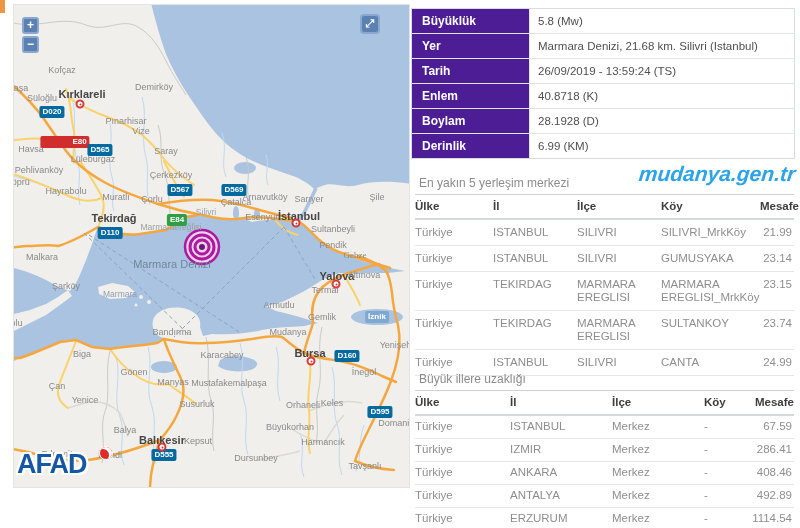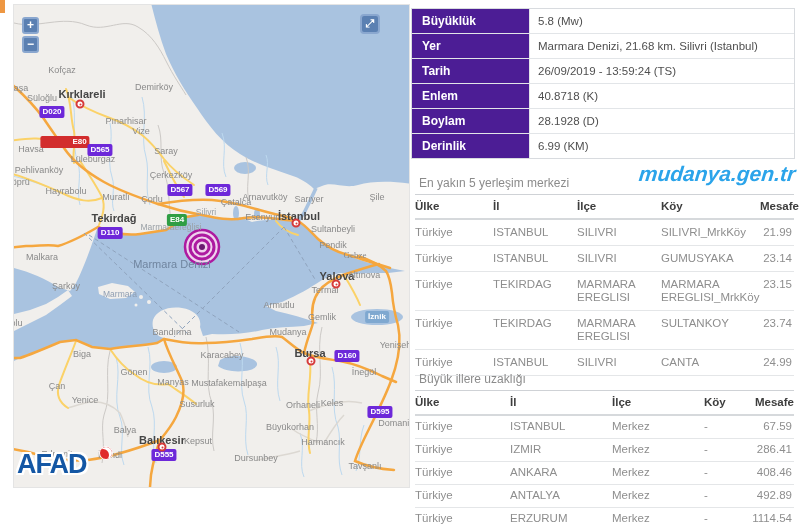--- a/index.html
+++ b/index.html
@@ -11,21 +11,21 @@
   #map svg{position:absolute;left:0;top:0}
   .corner-strip{position:absolute;left:0;top:0;width:5px;height:13px;background:#ee9742}
   .ml{position:absolute;transform:translate(-50%,-50%);white-space:nowrap;
       font-size:9px;color:#8a8a8a;pointer-events:none}
   .ml.city{font-size:11px;font-weight:bold;color:#454545}
   .ml.small{font-size:8.5px;color:#9aa0a6}
   .ml.sea{font-size:11px;color:#70859f}
   .ml.island{font-size:8.5px;color:#8f9eb2}
   .badge{position:absolute;transform:translate(-50%,-50%);font-size:8px;font-weight:bold;
          color:#fff;padding:1px 3px;border-radius:2px;white-space:nowrap;line-height:10px}
-  .badge.blue{background:#6d28d9}
+  .badge.blue{background:#0369a1}
   .badge.red{background:#d22d2d}
   .badge.green{background:#2f9e44}
   .badge.lake{background:#7fa8d0}
   .marker{position:absolute;width:9px;height:9px;transform:translate(-50%,-50%);
           border:2px solid #d63a3a;border-radius:50%;background:#fff;box-sizing:border-box}
   .marker::after{content:'';position:absolute;left:1.5px;top:1.5px;width:2px;height:2px;
           background:#d63a3a;border-radius:50%}
   .mbtn{position:absolute;width:17px;height:17px;background:#5b80b2;border:2px solid #8aa7cf;
         border-radius:3px;color:#fff;font-weight:bold;font-size:12px;line-height:12px;
         text-align:center;box-sizing:border-box;cursor:pointer}
@@ -222,21 +222,21 @@
       <span class="ml town" style="left: 43px; top: 449px;">Edremit</span>
       <span class="ml town" style="left: 242px; top: 453px;">Dursunbey</span>
       <span class="ml town" style="left: 351px; top: 461px;">Tavşanlı</span>
       <span class="ml town" style="left: 382px; top: 418px;">Domaniç</span>
     </div>
   <div id="map-badges">
       <span class="badge blue" style="left: 38px; top: 107px;">D020</span>
       <span class="badge red" style="left: 51px; top: 137px; padding-left: 32px;">E80</span>
       <span class="badge blue" style="left: 86px; top: 145px;">D565</span>
       <span class="badge blue" style="left: 166px; top: 185px;">D567</span>
-      <span class="badge blue" style="left: 204px; top: 185px; text-align: center;">D569</span>
+      <span class="badge blue" style="left: 220px; top: 185px; text-align: center;">D569</span>
       <span class="badge green" style="left: 163px; top: 215px;">E84</span>
       <span class="badge blue" style="left: 96px; top: 228px;">D110</span>
       <span class="badge blue" style="left: 333px; top: 351px;">D160</span>
       <span class="badge blue" style="left: 366px; top: 407px;">D595</span>
       <span class="badge blue" style="left: 150px; top: 450px;">D555</span>
       <span class="badge lake" style="left: 363px; top: 312px;">İznik</span>
     </div>
   <div id="map-markers">
       <span class="marker" style="left: 66px; top: 99px;"></span>
       <span class="marker" style="left: 282px; top: 218px;"></span>

